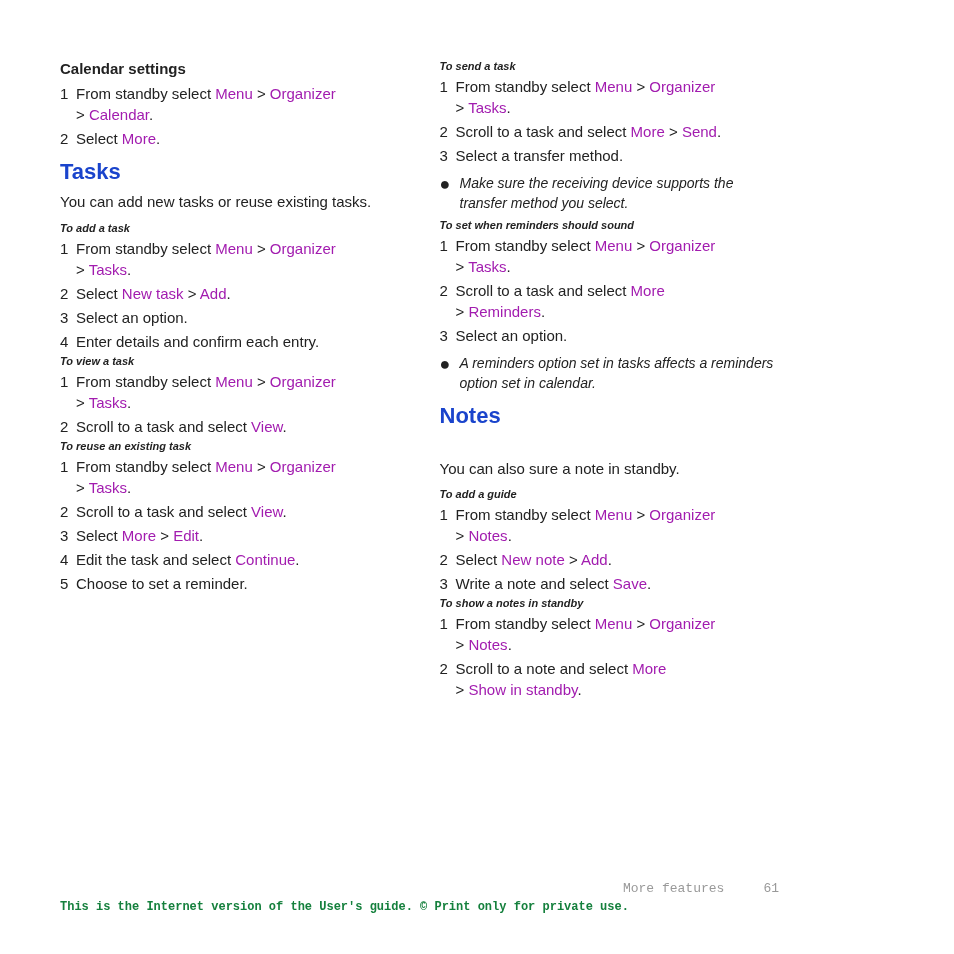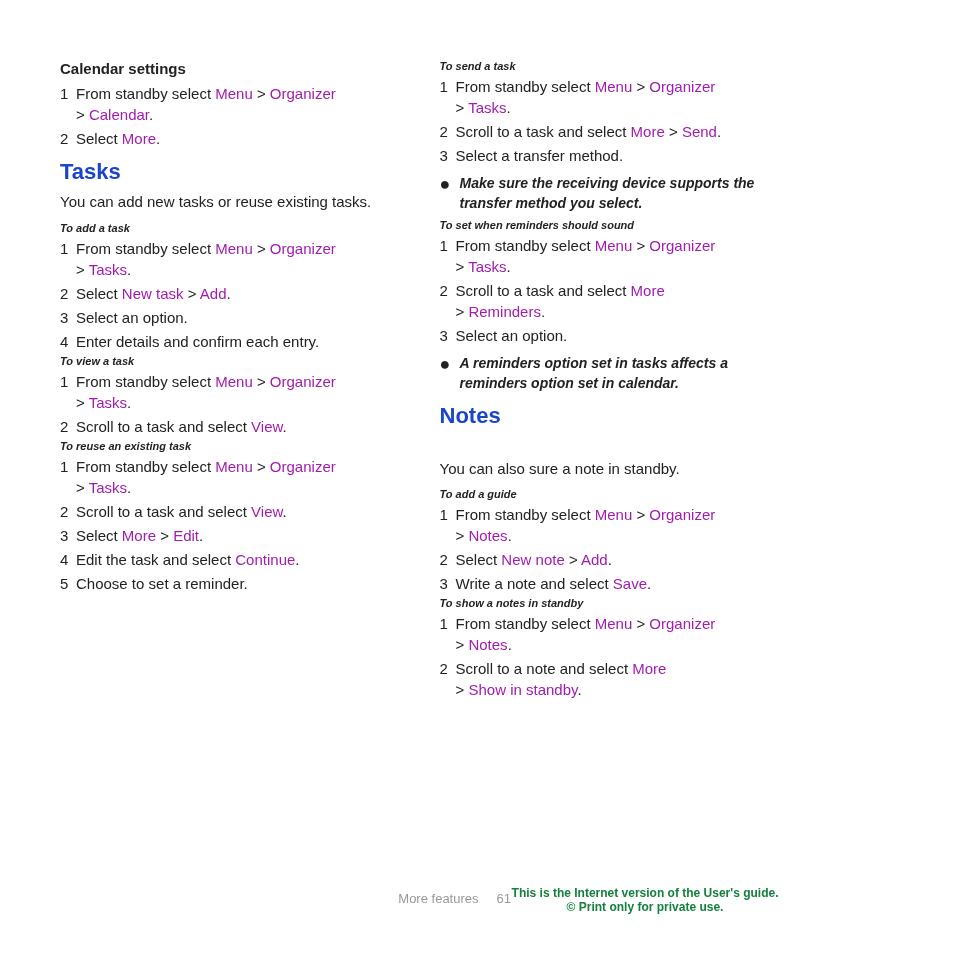--- a/index.html
+++ b/index.html
@@ -82,27 +82,27 @@
     .bullet-icon {
       font-size: 18px;
       color: #222;
       min-width: 20px;
       margin-top: -2px;
     }
     .note-text {
       font-style: italic;
       font-size: 14px;
       flex: 1;
-      font-weight: bold;
     }
     .footer {
       display: flex;
-      flex-direction: row;
-      align-items: center;
+      flex-direction: column;
+      align-items: flex-start;
       margin-top: 16px;
+      font-family: Liberation Mono, monospace;
     }
     .page-number-line {
       text-align: right;
       width: 100%;
       color: #999;
       font-size: 13px;
       margin-bottom: 4px;
     }
     .footer-note {
       font-size: 12px;

